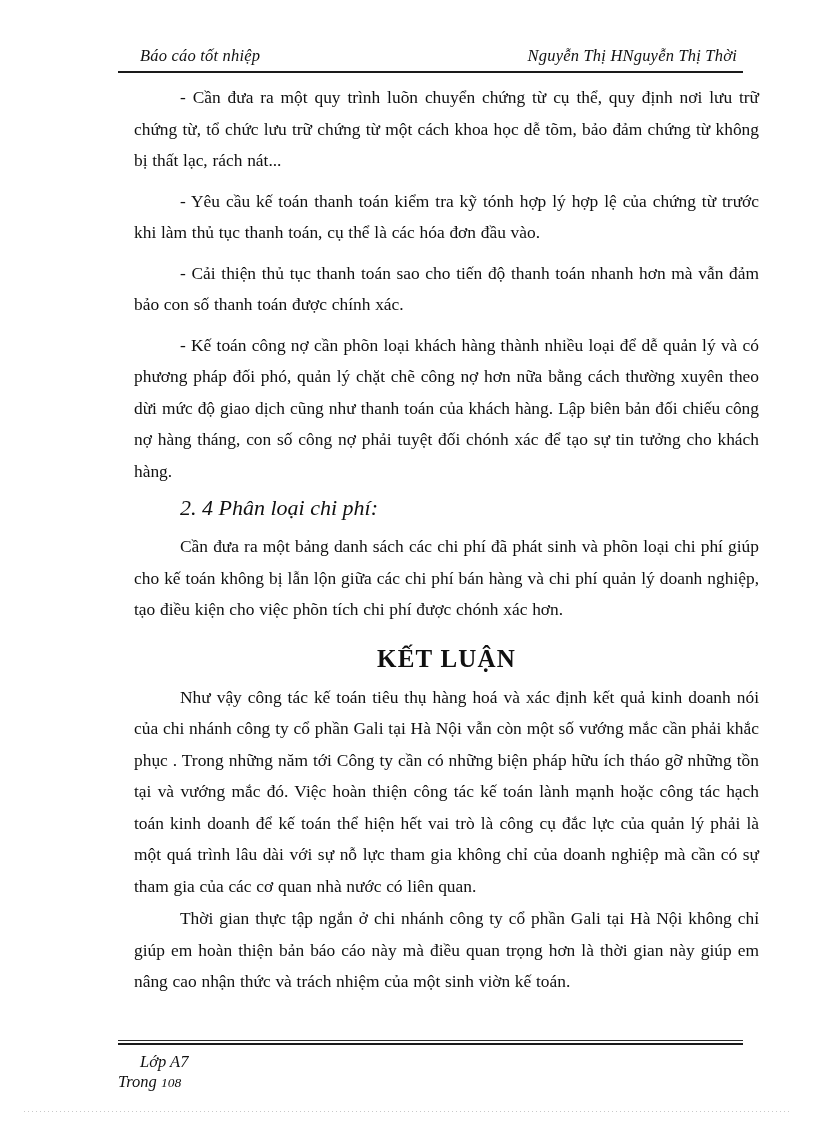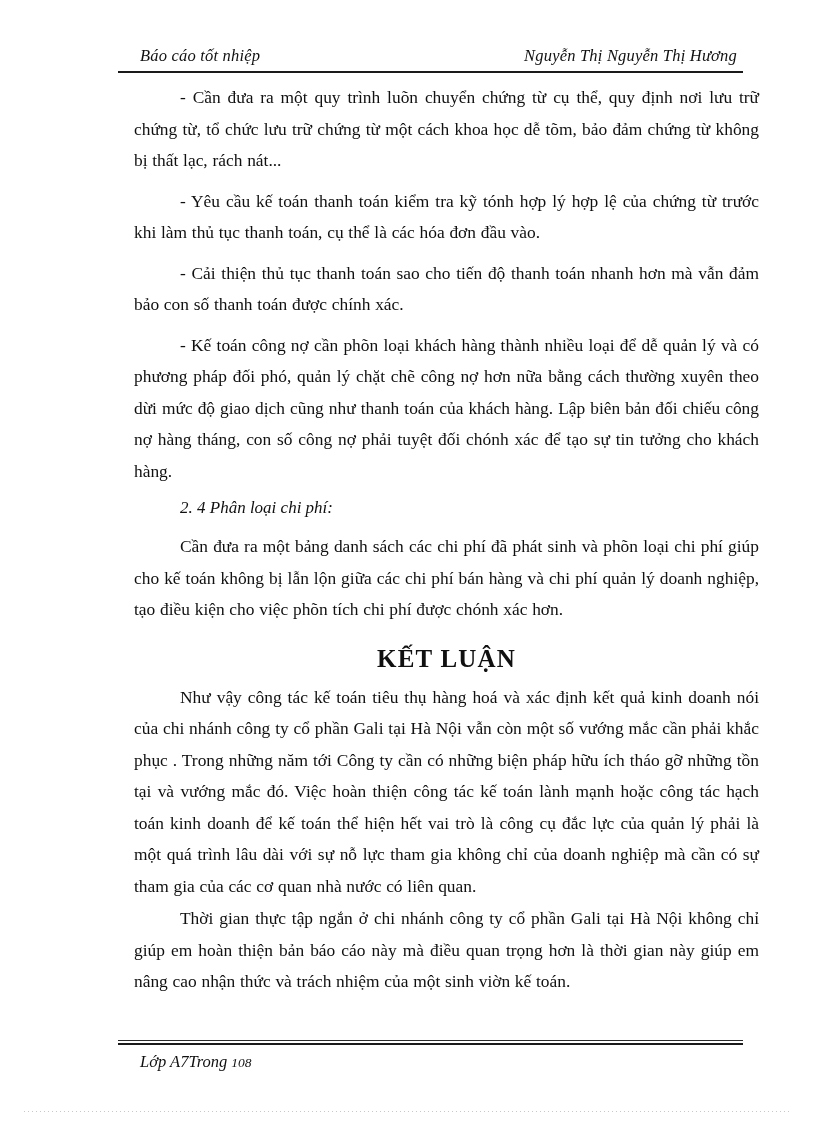--- a/index.html
+++ b/index.html
@@ -59,21 +59,21 @@
     text-align: justify;
     text-justify: inter-word;
     text-indent: 46px;
     word-spacing: 0.4px;
   }
   p.gap { margin-bottom: 9px; }
 
   
   p.subheading {
     margin: 6px 0 8px 0;
-    font-size: 17px;
+    font-size: 22px;
     line-height: 30px;
     font-style: italic;
     text-indent: 46px;
     text-align: left;
   }
 
   
   h1.section-title {
     margin: 16px 0 6px 0;
     font-size: 25px;
@@ -100,20 +100,21 @@
     border-top: 2.6px solid #1a1a1a;
   }
   .footer-inner {
     margin-top: 7px;
     display: flex;
     justify-content: flex-start;
     align-items: baseline;
     font-style: italic;
     font-size: 16.5px;
     white-space: nowrap;
+    flex-direction: column;
   }
   .footer-left { padding-left: 22px; }
   .footer-right { padding-right: 4px; }
   .footer-page-num {
     font-size: 13.5px;
   }
 
   
   .scan-line {
     position: absolute;
@@ -129,21 +130,21 @@
   }
 </style>
 </head>
 <body>
 
 <div class="page">
 
   <div class="header">
     <div class="header-inner">
       <span class="header-left">Báo cáo tốt nhiệp</span>
-      <span class="header-right">Nguyễn Thị Nguyễn Thị Hương</span>
+      <span class="header-right">Nguyễn Thị HNguyễn Thị Thời</span>
     </div>
     <div class="header-rule"></div>
   </div>
 
   <div class="body-area">
 
     <p class="para gap">- Cần đưa ra một quy trình luõn chuyển chứng từ cụ thể, quy định nơi lưu trữ chứng từ, tổ chức lưu trữ chứng từ một cách khoa học dễ tõm, bảo đảm chứng từ không bị thất lạc, rách nát...</p>
 
     <p class="para gap">- Yêu cầu kế toán thanh toán kiểm tra kỹ tónh hợp lý hợp lệ của chứng từ trước khi làm thủ tục thanh toán, cụ thể là các hóa đơn đầu vào.</p>
 

